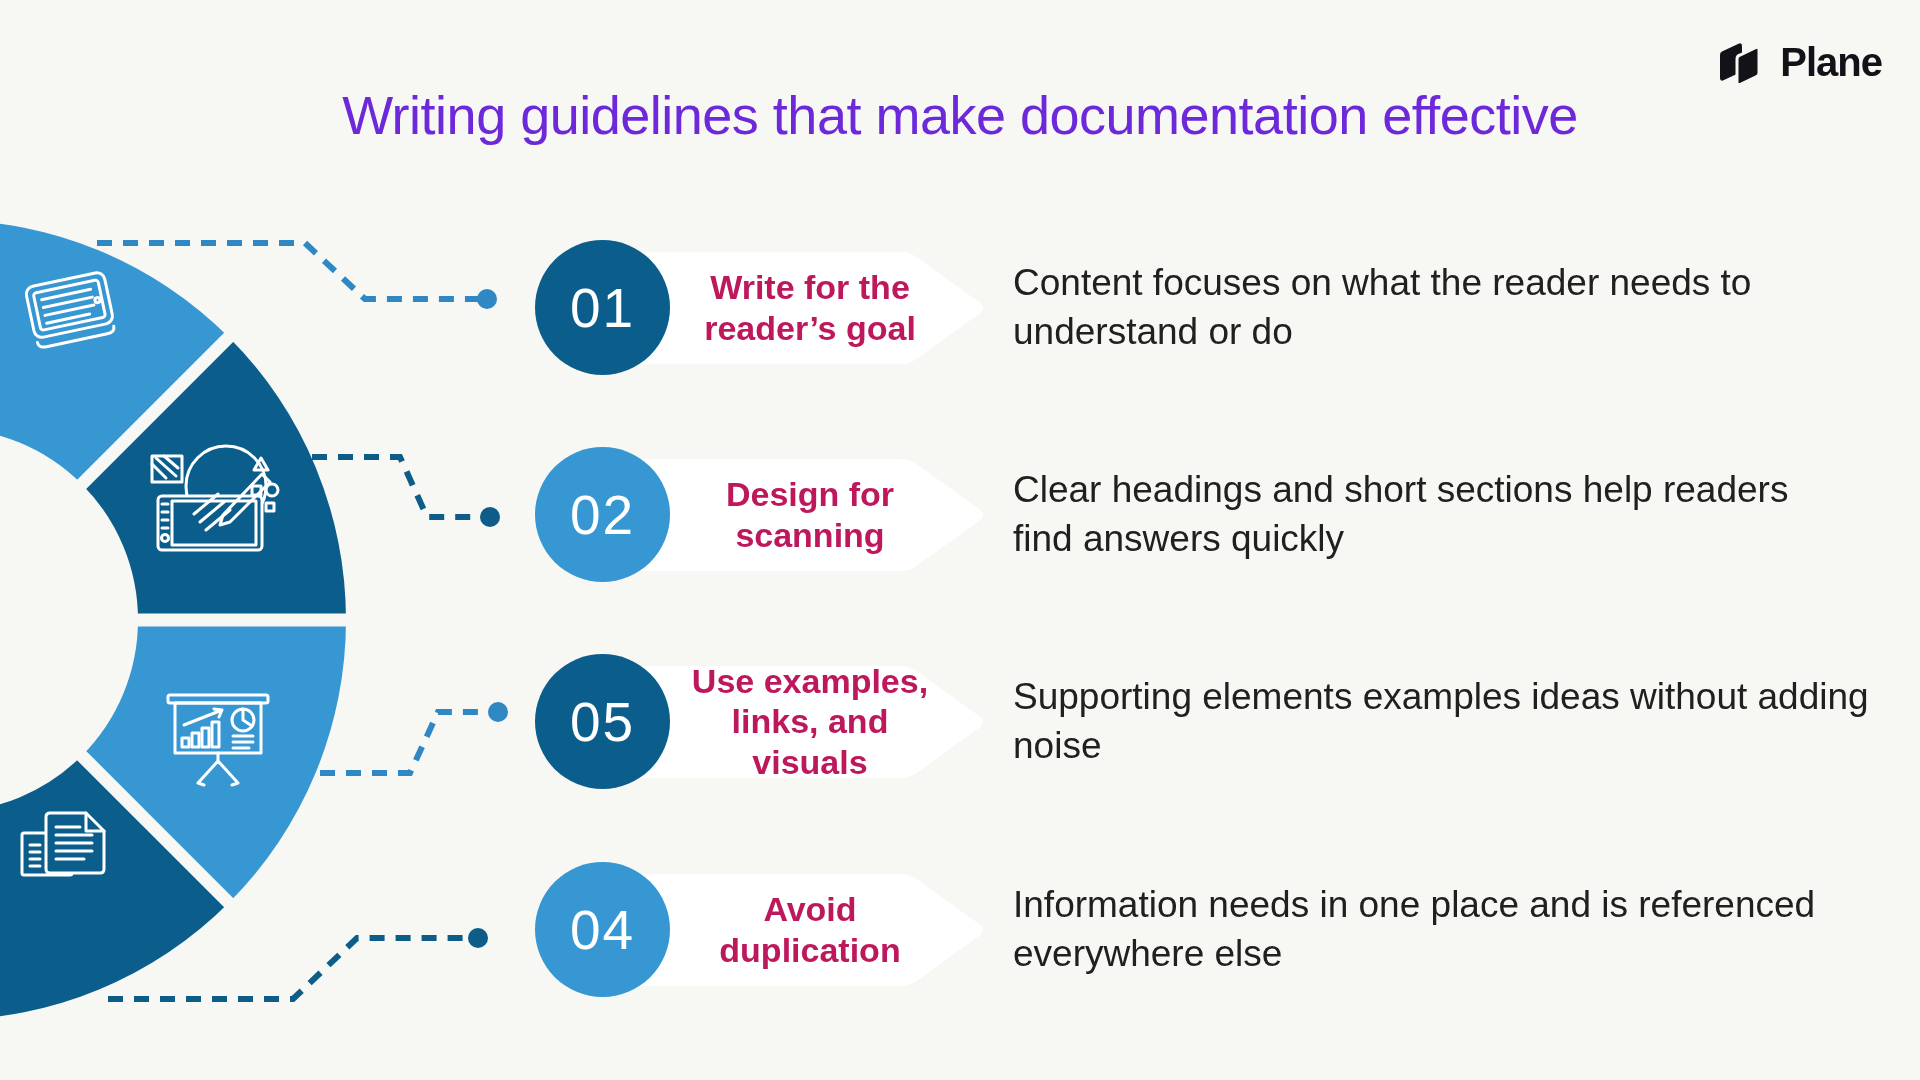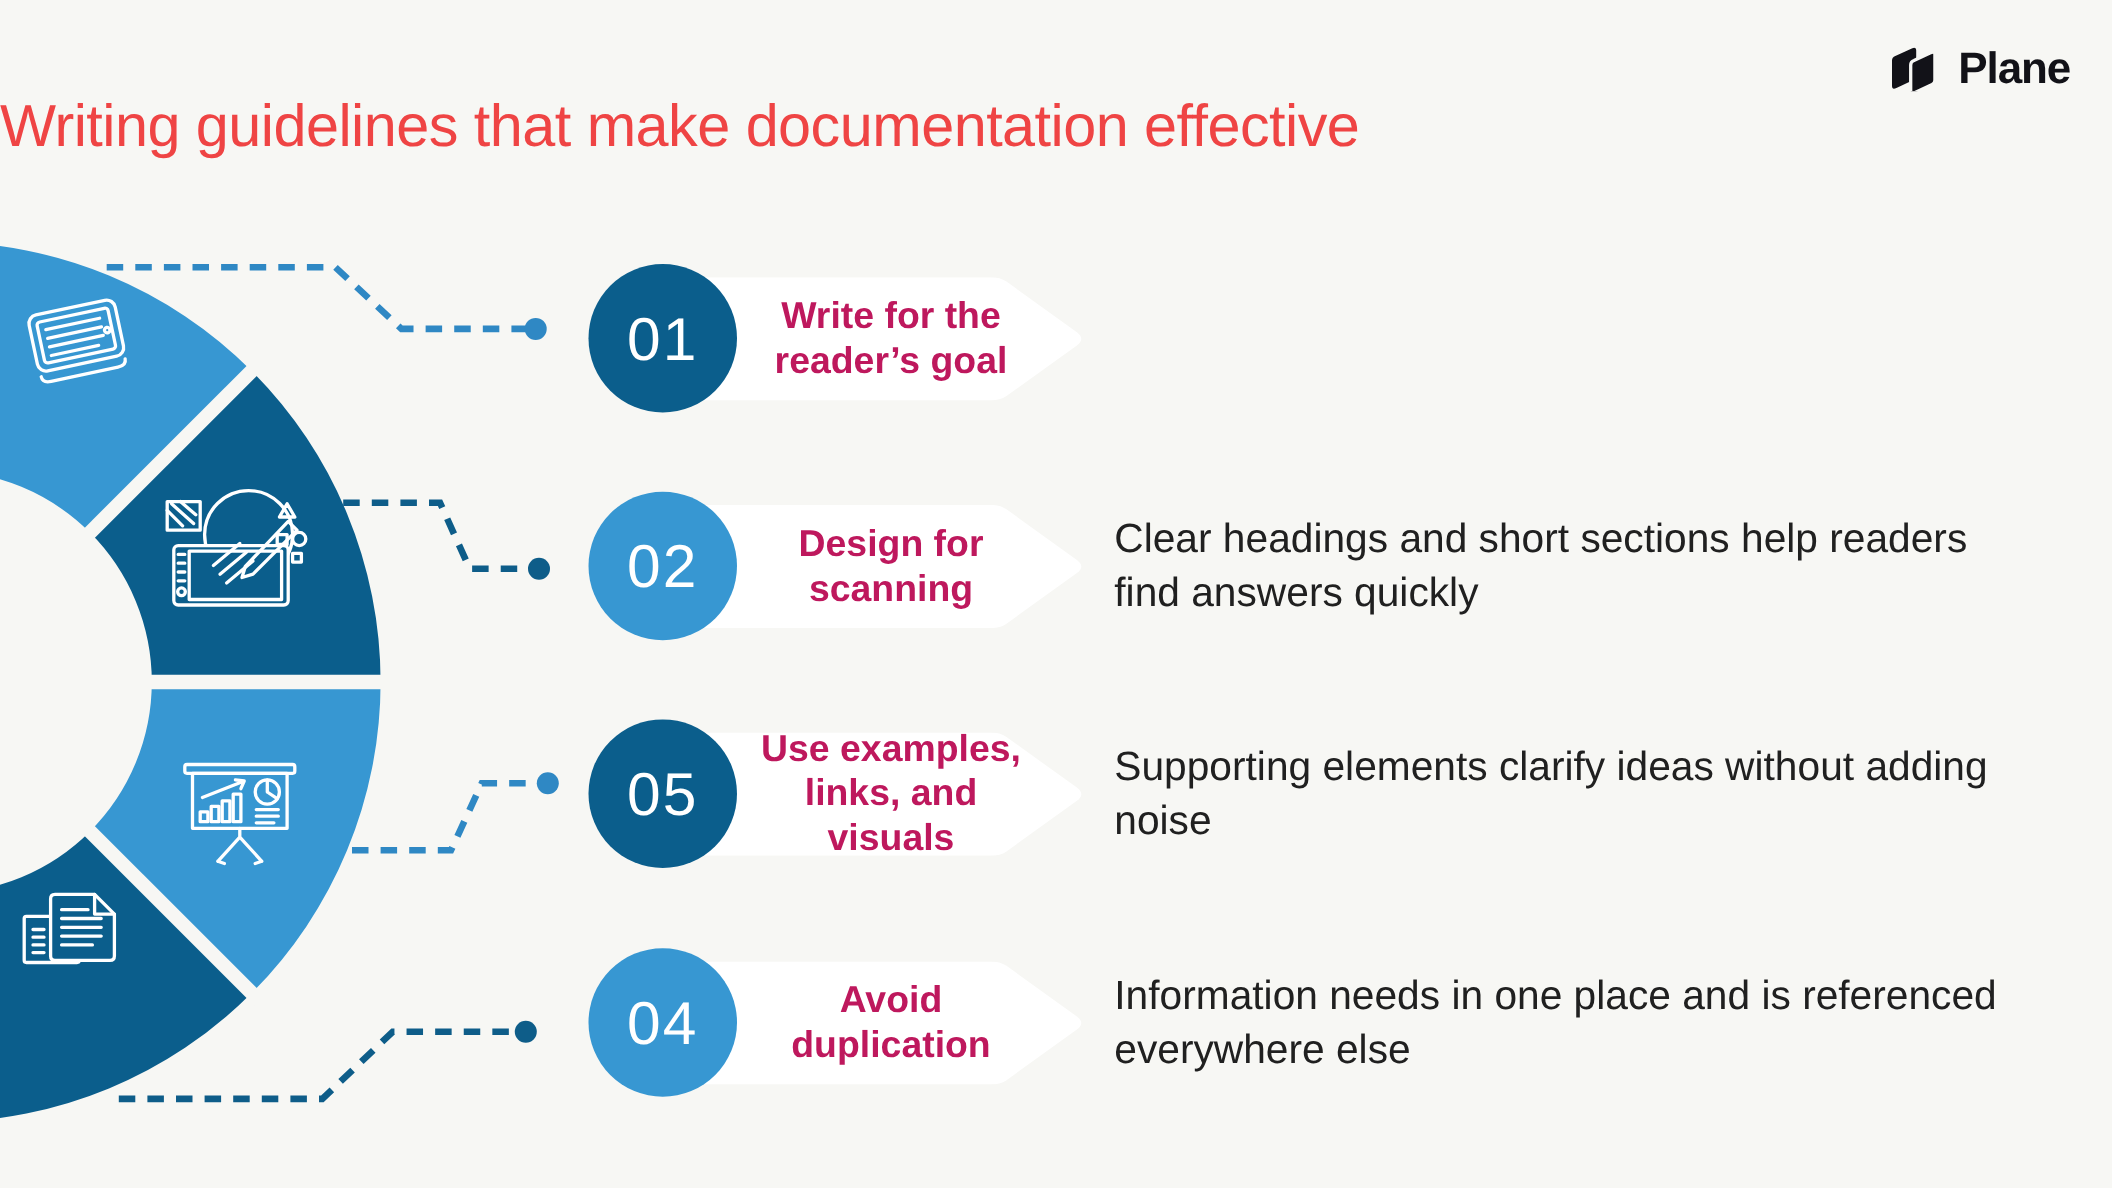--- a/index.html
+++ b/index.html
@@ -13,22 +13,22 @@
   
   .logo{
     position:absolute;top:40px;right:38px;
     display:flex;align-items:center;gap:10px;z-index:5;
   }
   .logo-text{
     font-size:40px;font-weight:700;color:#121218;letter-spacing:-1px;
   }
   .page-title{
     position:absolute;top:84px;left:0;width:100%;
-    margin:0;
-    font-size:54px;font-weight:500;color:#ef4444;letter-spacing:-0.5px;
+    text-align:center;margin:0;
+    font-size:54px;font-weight:500;color:#6d28d9;letter-spacing:-0.5px;
     z-index:4;
   }
   
   .donut-svg{position:absolute;left:0;top:0;z-index:1;}
   .donut-svg path.sector{stroke:none;}
   .gap-line{stroke:#f7f7f4;stroke-width:13;stroke-linecap:butt;}
   .icon{stroke:#ffffff;stroke-width:3;fill:none;stroke-linecap:round;stroke-linejoin:round;}
   
   .connector-svg{position:absolute;left:0;top:0;z-index:2;pointer-events:none;}
   .connector-svg polyline{fill:none;stroke-width:6;stroke-dasharray:15 11;}
@@ -139,20 +139,22 @@
 
   <div class="row" style="top:240px">
     <svg class="ribbon" viewBox="0 0 430 112">
       <path fill="#ffffff" d="M18 0 H346 Q354 0 360 4 L424 50 Q432 56 424 62 L360 108 Q354 112 346 112 H18 Q0 112 0 94 V18 Q0 0 18 0 Z"></path>
     </svg>
     <div class="num-circle" style="background-color: rgb(11, 94, 140);">
       <span>01</span>
     </div>
     <div class="item-title">Write for the
 reader’s goal</div>
+    <div class="item-desc">Content focuses on what the reader needs to
+understand or do</div>
   </div>
 
   <div class="row" style="top:447px">
     <svg class="ribbon" viewBox="0 0 430 112">
       <path fill="#ffffff" d="M18 0 H346 Q354 0 360 4 L424 50 Q432 56 424 62 L360 108 Q354 112 346 112 H18 Q0 112 0 94 V18 Q0 0 18 0 Z"></path>
     </svg>
     <div class="num-circle" style="background-color: rgb(55, 151, 210);">
       <span>02</span>
     </div>
     <div class="item-title">Design for
@@ -164,21 +166,21 @@
   <div class="row" style="top:654px">
     <svg class="ribbon" viewBox="0 0 430 112">
       <path fill="#ffffff" d="M18 0 H346 Q354 0 360 4 L424 50 Q432 56 424 62 L360 108 Q354 112 346 112 H18 Q0 112 0 94 V18 Q0 0 18 0 Z"></path>
     </svg>
     <div class="num-circle" style="background-color: rgb(11, 94, 140);">
       <span>05</span>
     </div>
     <div class="item-title">Use examples,
 links, and
 visuals</div>
-    <div class="item-desc">Supporting elements clarify ideas without adding
+    <div class="item-desc">Supporting elements examples ideas without adding
 noise</div>
   </div>
 
   <div class="row" style="top:862px">
     <svg class="ribbon" viewBox="0 0 430 112">
       <path fill="#ffffff" d="M18 0 H346 Q354 0 360 4 L424 50 Q432 56 424 62 L360 108 Q354 112 346 112 H18 Q0 112 0 94 V18 Q0 0 18 0 Z"></path>
     </svg>
     <div class="num-circle" style="background-color: rgb(55, 151, 210);">
       <span>04</span>
     </div>

